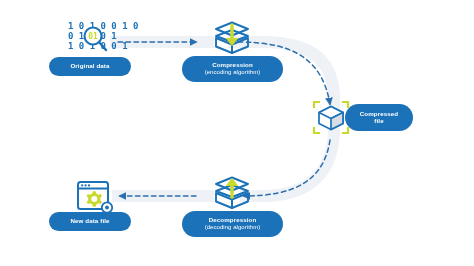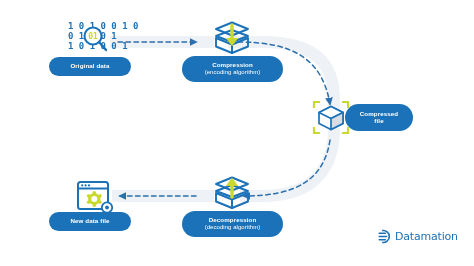--- a/index.html
+++ b/index.html
@@ -150,25 +150,14 @@
 
   <div class="pill" id="pill-decompression">
     <span class="t1">Decompression</span>
     <span class="t2">(decoding algorithm)</span>
   </div>
 
   <div class="pill" id="pill-newdata">
     <span class="t1">New data file</span>
   </div>
 
-  <div id="logo">
-    <svg width="15" height="15" viewBox="0 0 15 15">
-      <path d="M4.2,1.6 A6,6 0 1,1 4.2,13.4" fill="none" stroke="#1b72b8" stroke-width="1.6"></path>
-      <g stroke="#1b72b8" stroke-width="1.5" stroke-linecap="round">
-        <line x1="1.2" y1="4.2" x2="7.4" y2="4.2"></line>
-        <line x1="1.2" y1="7.5" x2="8.6" y2="7.5"></line>
-        <line x1="1.2" y1="10.8" x2="7.4" y2="10.8"></line>
-      </g>
-    </svg>
-    <span class="word">Datamation</span>
-  </div>
 
 </div>
 
 </body></html>

